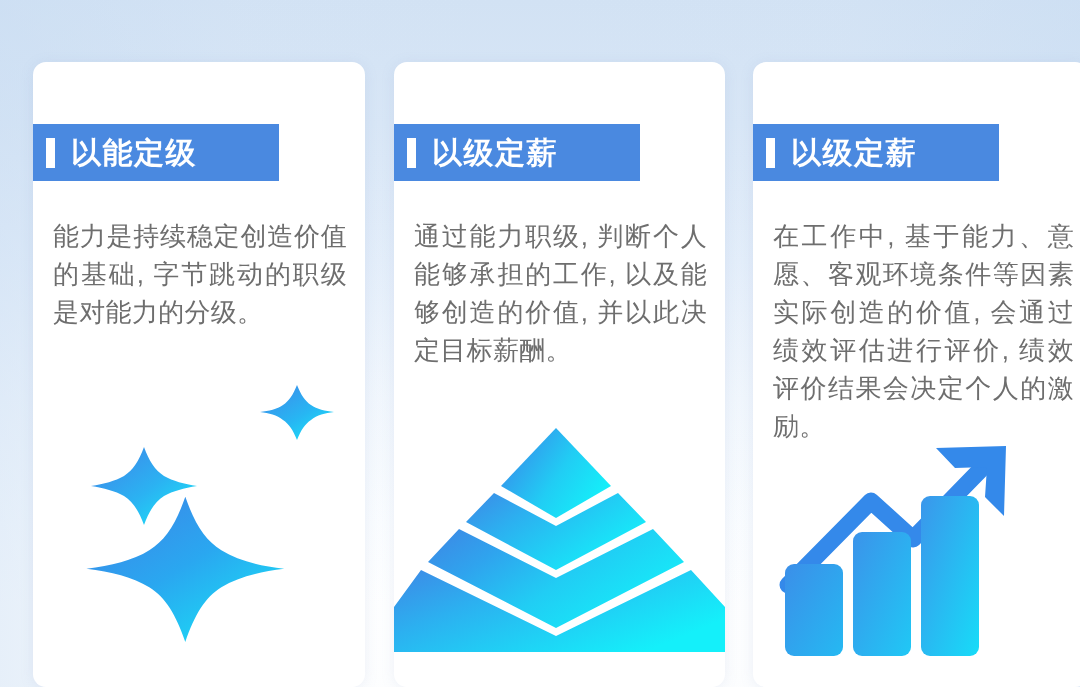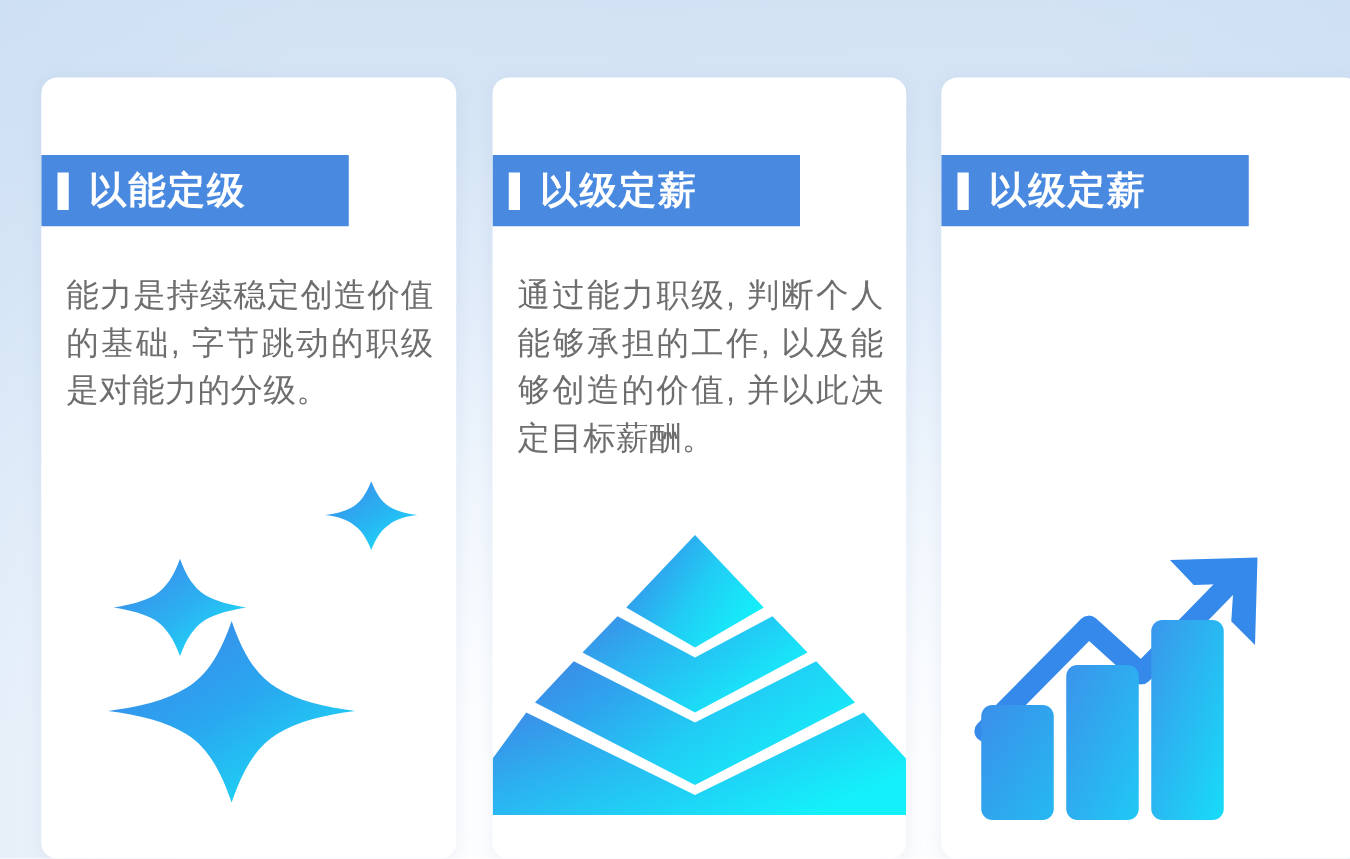--- a/index.html
+++ b/index.html
@@ -214,20 +214,21 @@
     </svg>
   </div>
 
   <div class="card" id="card-3">
 
     <div class="card-badge">
       <span class="badge-bar"></span>
       <span class="badge-title">以级定薪</span>
     </div>
 
+    <div class="card-body">在工作中, 基于能力、意愿、客观环境条件等因素实际创造的价值, 会通过绩效评估进行评价, 绩效评价结果会决定个人的激励。</div>
 
     <svg class="card-art art-growth" viewBox="0 0 335 250" xmlns="http://www.w3.org/2000/svg">
       <defs>
         <linearGradient id="barGradS" x1="0" y1="0" x2="1" y2="1">
           <stop offset="0%" stop-color="#3b8fe9"></stop>
           <stop offset="100%" stop-color="#25b9f2"></stop>
         </linearGradient>
         <linearGradient id="barGradM" x1="0" y1="0" x2="1" y2="1">
           <stop offset="0%" stop-color="#3b93ea"></stop>
           <stop offset="100%" stop-color="#20c8f5"></stop>

